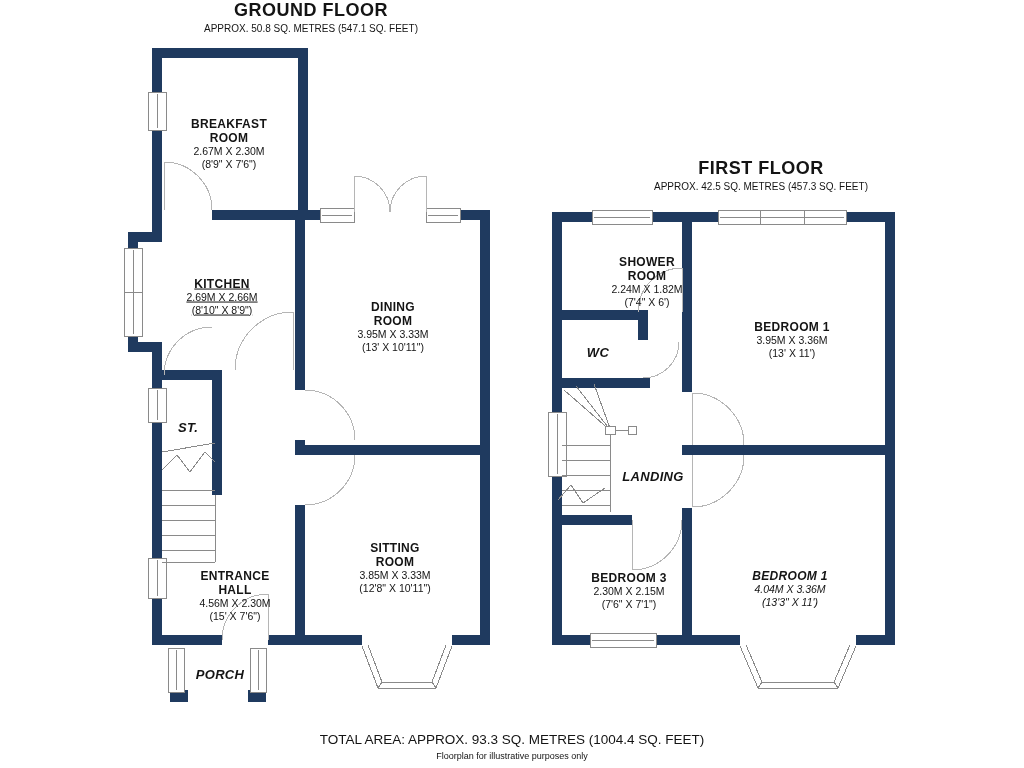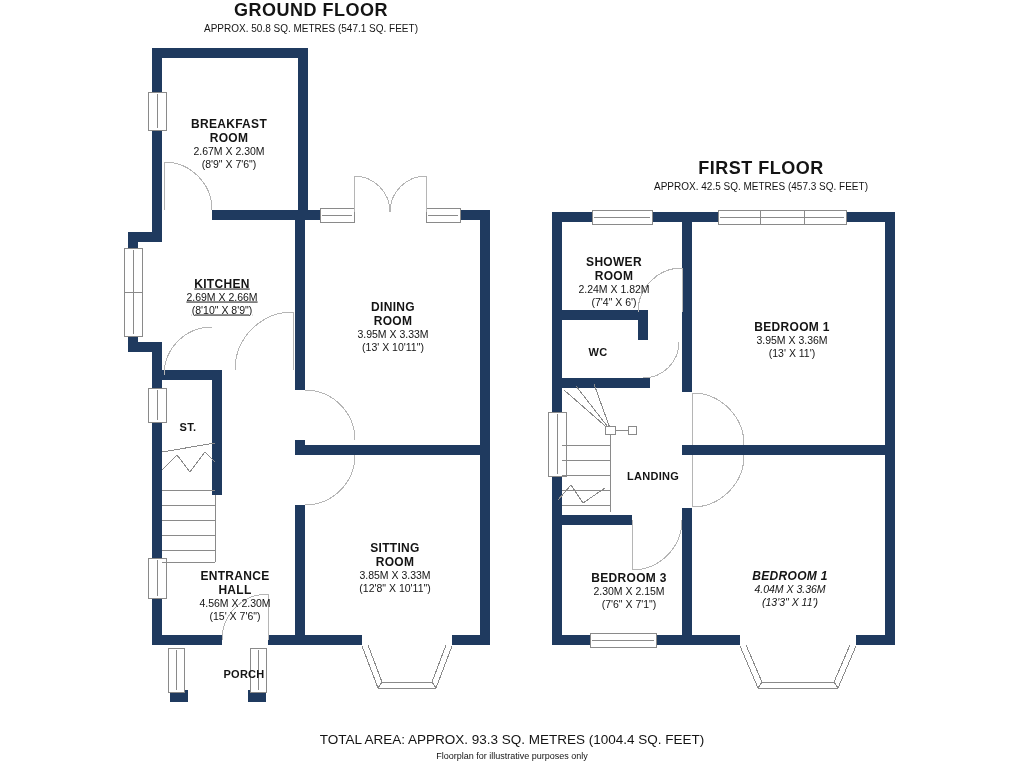--- a/index.html
+++ b/index.html
@@ -16,21 +16,21 @@
   .wall{fill:var(--wall);}
   .thin{stroke:var(--line);stroke-width:1;fill:none;}
   .win{fill:#ffffff;stroke:var(--line);stroke-width:1;}
   .arc{stroke:#b5b5b5;stroke-width:1;fill:none;}
   .floor-title-block{position:absolute;transform:translate(-50%,0);text-align:center;}
   .floor-title{font-size:18px;font-weight:bold;letter-spacing:.5px;}
   .floor-subtitle{font-size:10px;margin-top:2px;}
   .room-label{position:absolute;transform:translate(-50%,-50%);text-align:center;line-height:1.18;}
   .room-name{font-size:12px;font-weight:bold;white-space:pre-line;letter-spacing:.3px;}
   .room-metric,.room-imperial{font-size:10.5px;}
-  .small-label{position:absolute;transform:translate(-50%,-50%);font-size:11px;font-weight:bold;letter-spacing:.3px;}
+  .small-label{position:absolute;transform:translate(-50%,-50%);font-size:13px;font-weight:bold;letter-spacing:.3px;font-style:italic;}
   .footer{position:absolute;left:512px;text-align:center;transform:translateX(-50%);}
   .footer-total{font-size:13.5px;}
   .footer-disclaimer{font-size:9px;margin-top:4px;}
 </style>
 </head>
 <body>
 
 <div class="canvas">
 
   <svg width="1024" height="768" viewBox="0 0 1024 768" shape-rendering="crispEdges">
@@ -291,23 +291,23 @@
   </div>
 
   <div class="room-label" style="left:235px;top:596px;">
     <div class="room-name">ENTRANCE
 HALL</div>
     <div class="room-metric">4.56M X 2.30M</div>
     <div class="room-imperial">(15' X 7'6")</div>
   </div>
 
   <div class="small-label" style="left:188px;top:427px;">ST.</div>
-  <div class="small-label" style="left:244px;top:674px;text-align:center;">PORCH</div>
-
-  <div class="room-label" style="left:614px;top:282px;">
+  <div class="small-label" style="left:220px;top:674px;text-align:center;">PORCH</div>
+
+  <div class="room-label" style="left:647px;top:282px;">
     <div class="room-name">SHOWER
 ROOM</div>
     <div class="room-metric">2.24M X 1.82M</div>
     <div class="room-imperial">(7'4" X 6')</div>
   </div>
 
   <div class="small-label" style="left:598px;top:352px;">WC</div>
 
   <div class="room-label" style="left:792px;top:339px;">
     <div class="room-name">BEDROOM 1</div>

